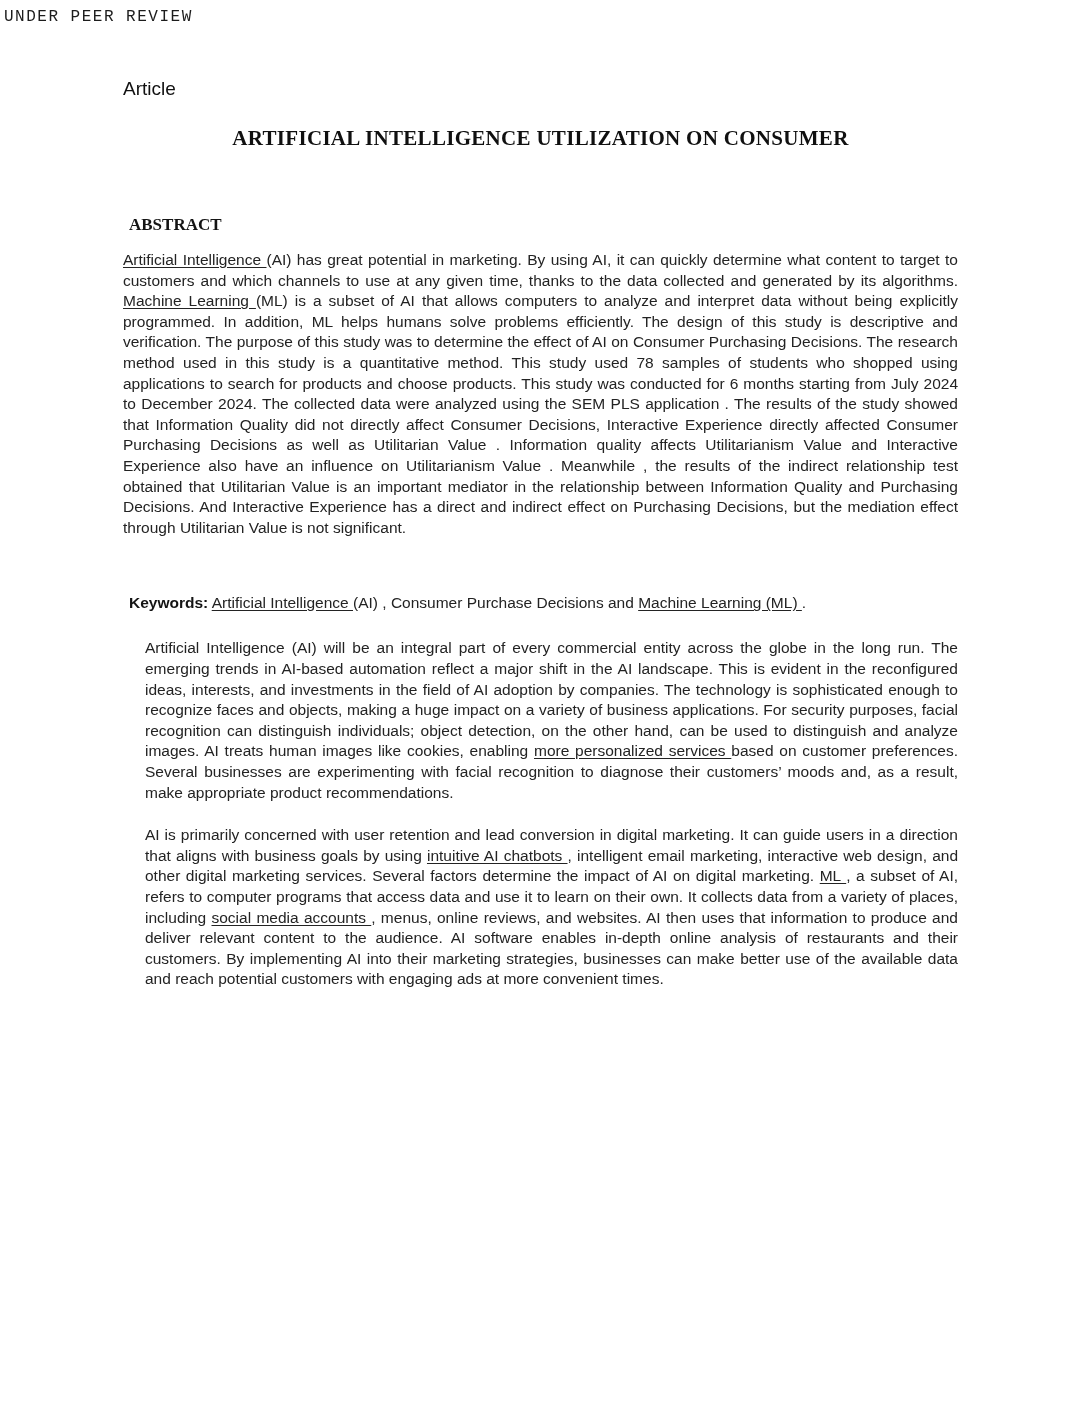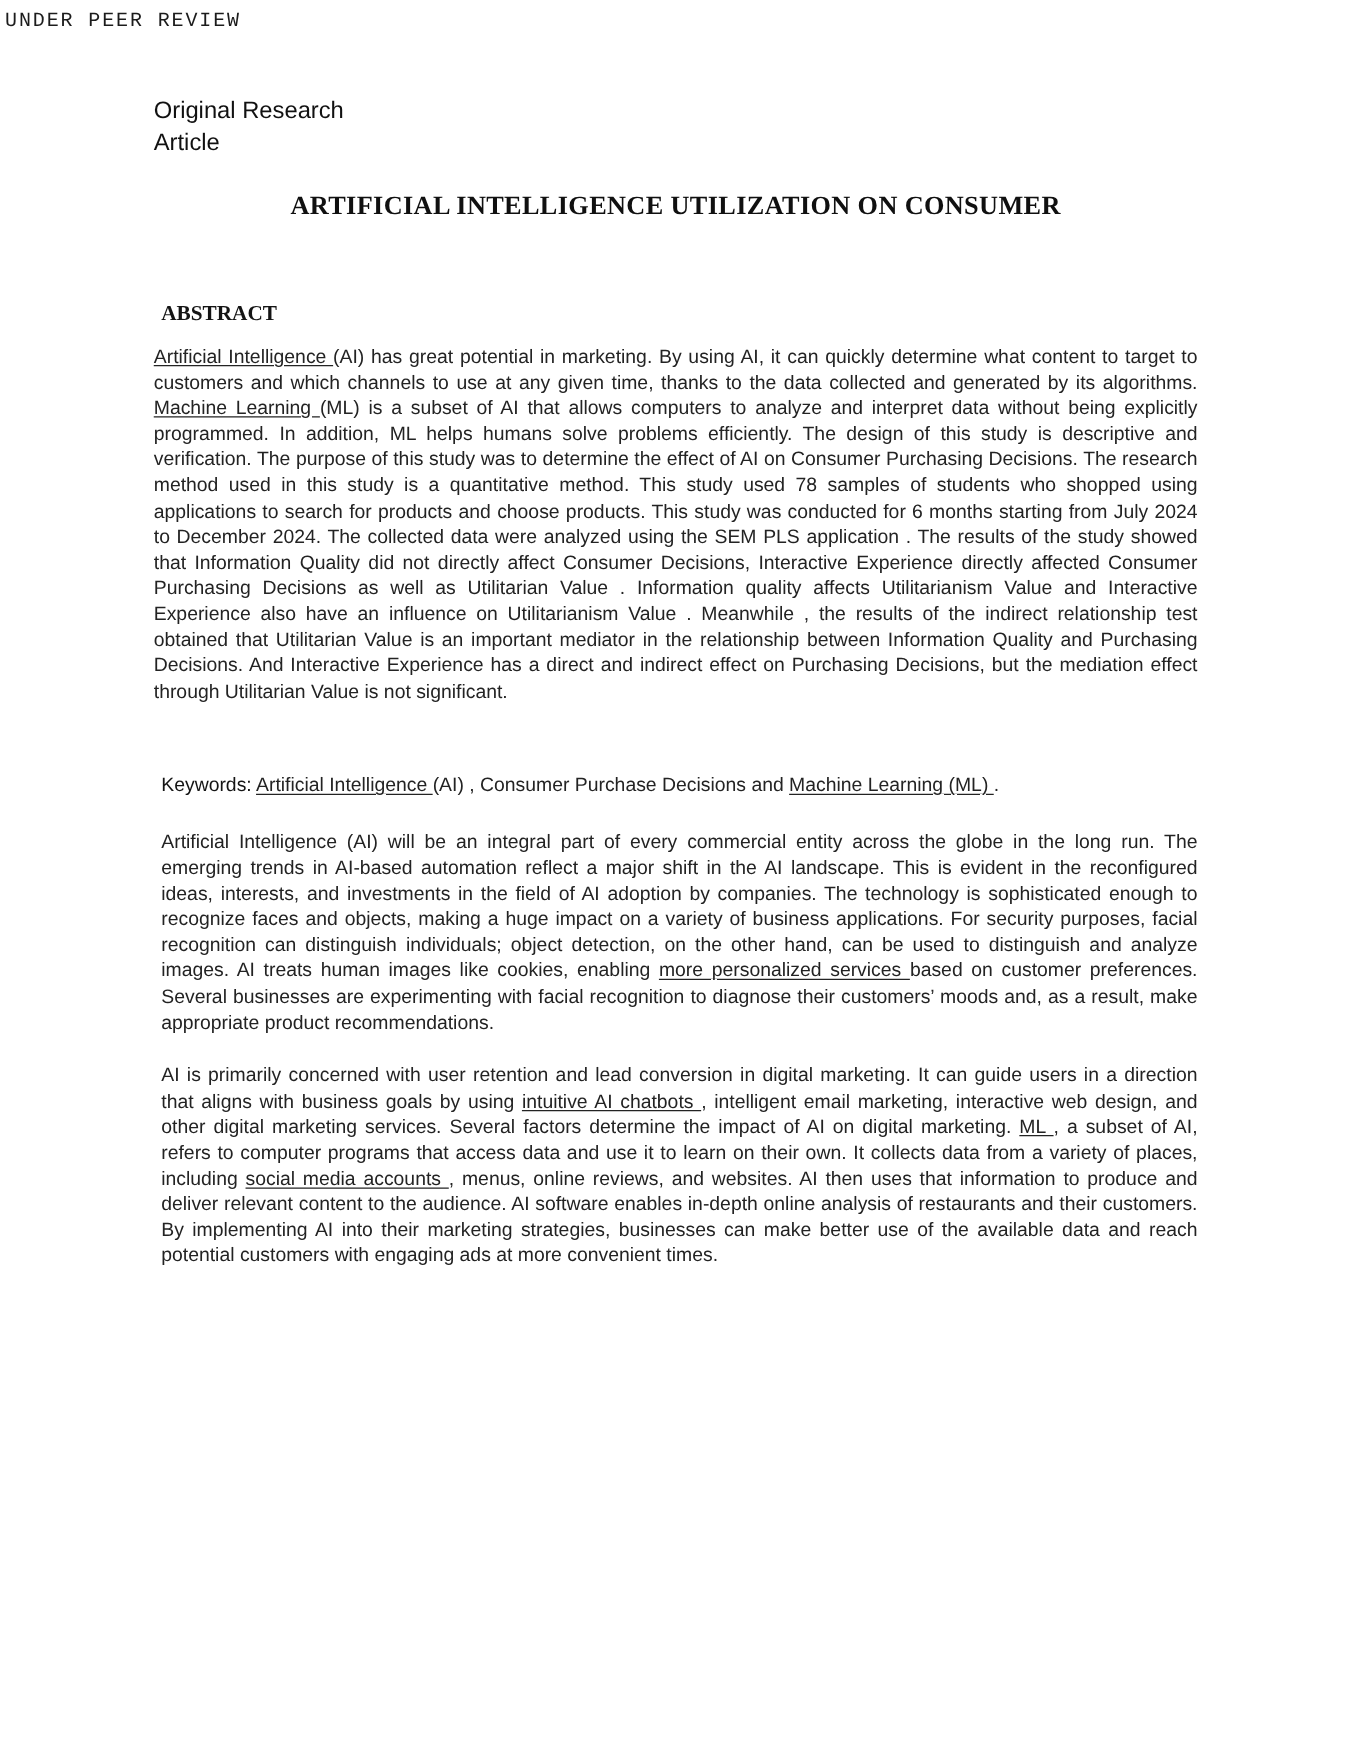--- a/index.html
+++ b/index.html
@@ -61,37 +61,36 @@
     text-align: justify;
     color: #232323;
   }
   .abstract-text { margin-top: 2px; }
   .keywords {
     margin: 54px 0 0 6px;
     font-size: 15.5px;
     line-height: 21px;
     color: #232323;
   }
-  .keywords .label { font-weight: normal; color: #141414; text-align: right; }
-  .intro-para { margin-left: 6px; }
+  .keywords .label { font-weight: bold; color: #141414; text-align: right; }
+  .intro-para { margin-left: 22px; }
   .para-1 { margin-top: 25px; }
   .para-2 { margin-top: 22px; }
   .u { text-decoration: underline; text-underline-offset: 2px; }
 </style>
 </head>
 <body>
 
 <div class="page">
 
   <div class="watermark">UNDER PEER REVIEW</div>
 
   <div class="content">
 
     <div class="article-type">
-      <div>Original Research</div>
       <div>Article</div>
     </div>
 
     <div class="title">
       <div>ARTIFICIAL INTELLIGENCE UTILIZATION ON CONSUMER</div>
     </div>
 
     <h2 class="section-heading abstract-heading">ABSTRACT</h2>
 
     <p class="body-text abstract-text"><span class="u">Artificial Intelligence </span><span>(AI) has great potential in marketing. By using AI, it can quickly determine what content to target to customers and which channels to use at any given time, thanks to the data collected and generated by its algorithms. </span><span class="u">Machine Learning </span><span>(ML) is a subset of AI that allows computers to analyze and interpret data without being explicitly programmed. In addition, ML helps humans solve problems efficiently. The design of this study is descriptive and verification. The purpose of this study was to determine the effect of AI on Consumer Purchasing Decisions. The research method used in this study is a quantitative method. This study used 78 samples of students who shopped using applications to search for products and choose products. This study was conducted for 6 months starting from July 2024 to December 2024. The collected data were analyzed using the SEM PLS application . The results of the study showed that Information Quality did not directly affect Consumer Decisions, Interactive Experience directly affected Consumer Purchasing Decisions as well as Utilitarian Value . Information quality affects Utilitarianism Value and Interactive Experience also have an influence on Utilitarianism Value . Meanwhile , the results of the indirect relationship test obtained that Utilitarian Value is an important mediator in the relationship between Information Quality and Purchasing Decisions. And Interactive Experience has a direct and indirect effect on Purchasing Decisions, but the mediation effect through Utilitarian Value is not significant.</span></p>

